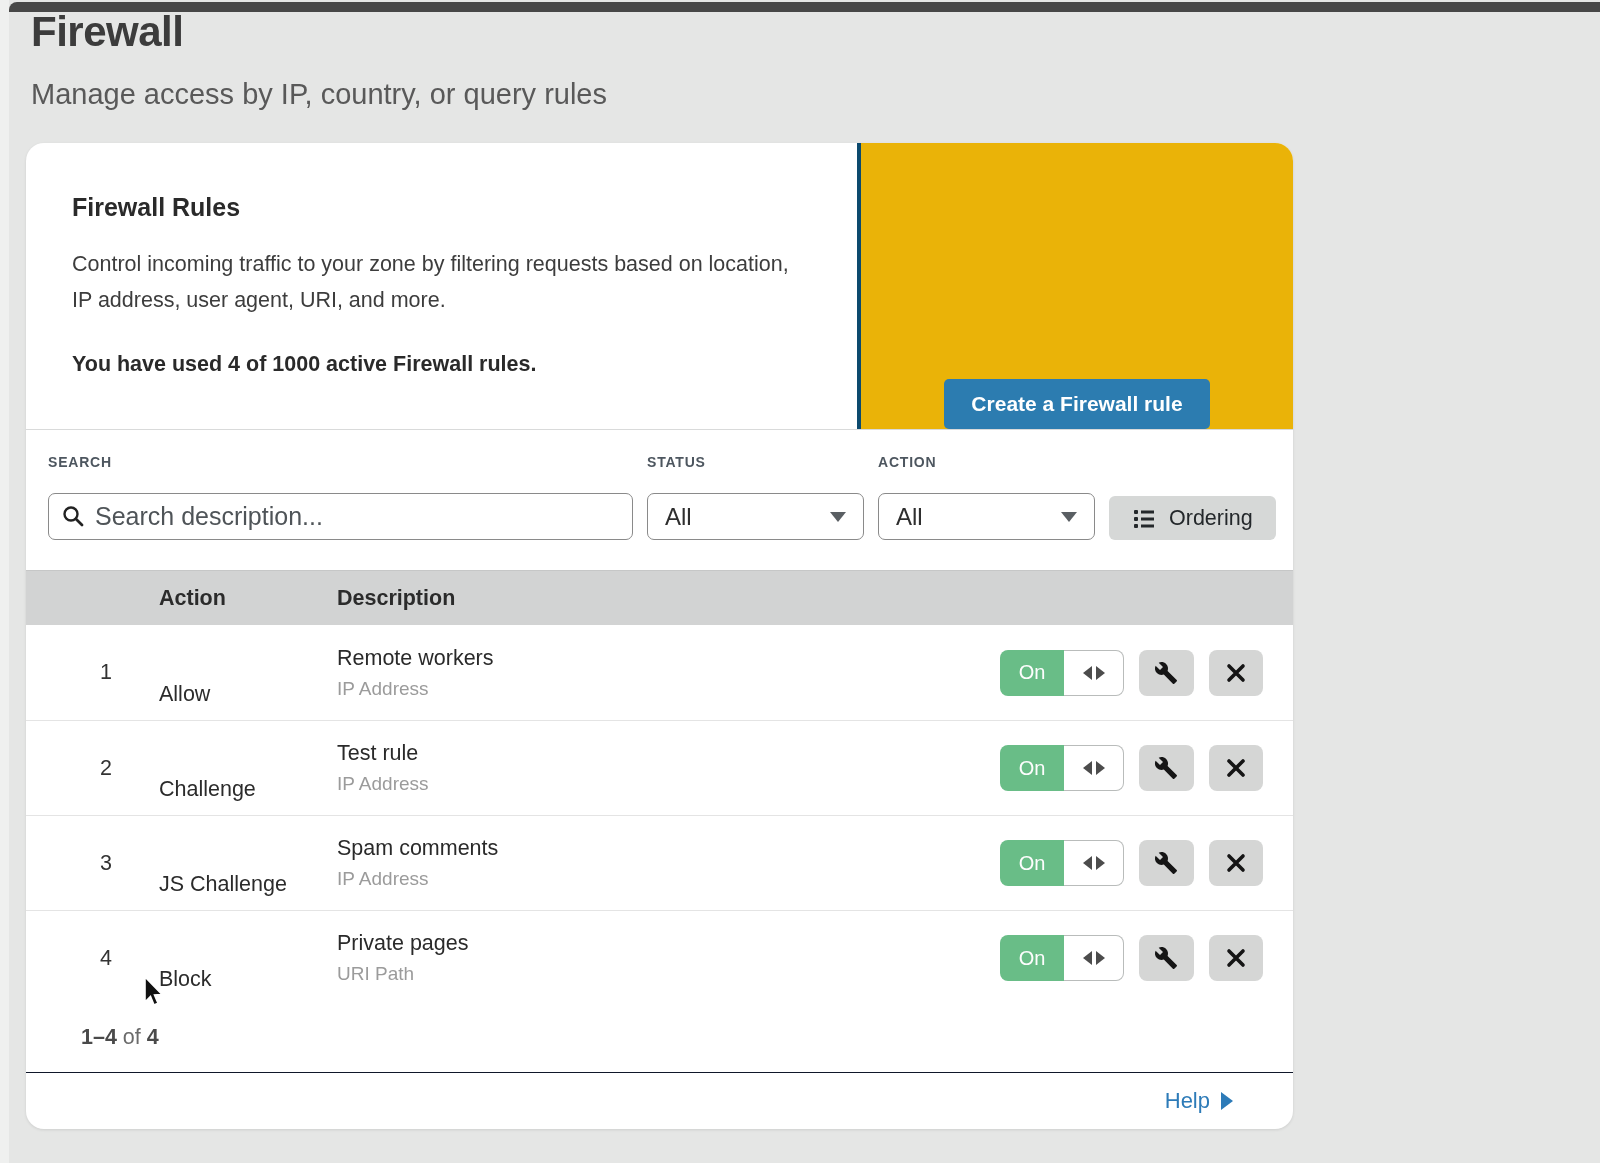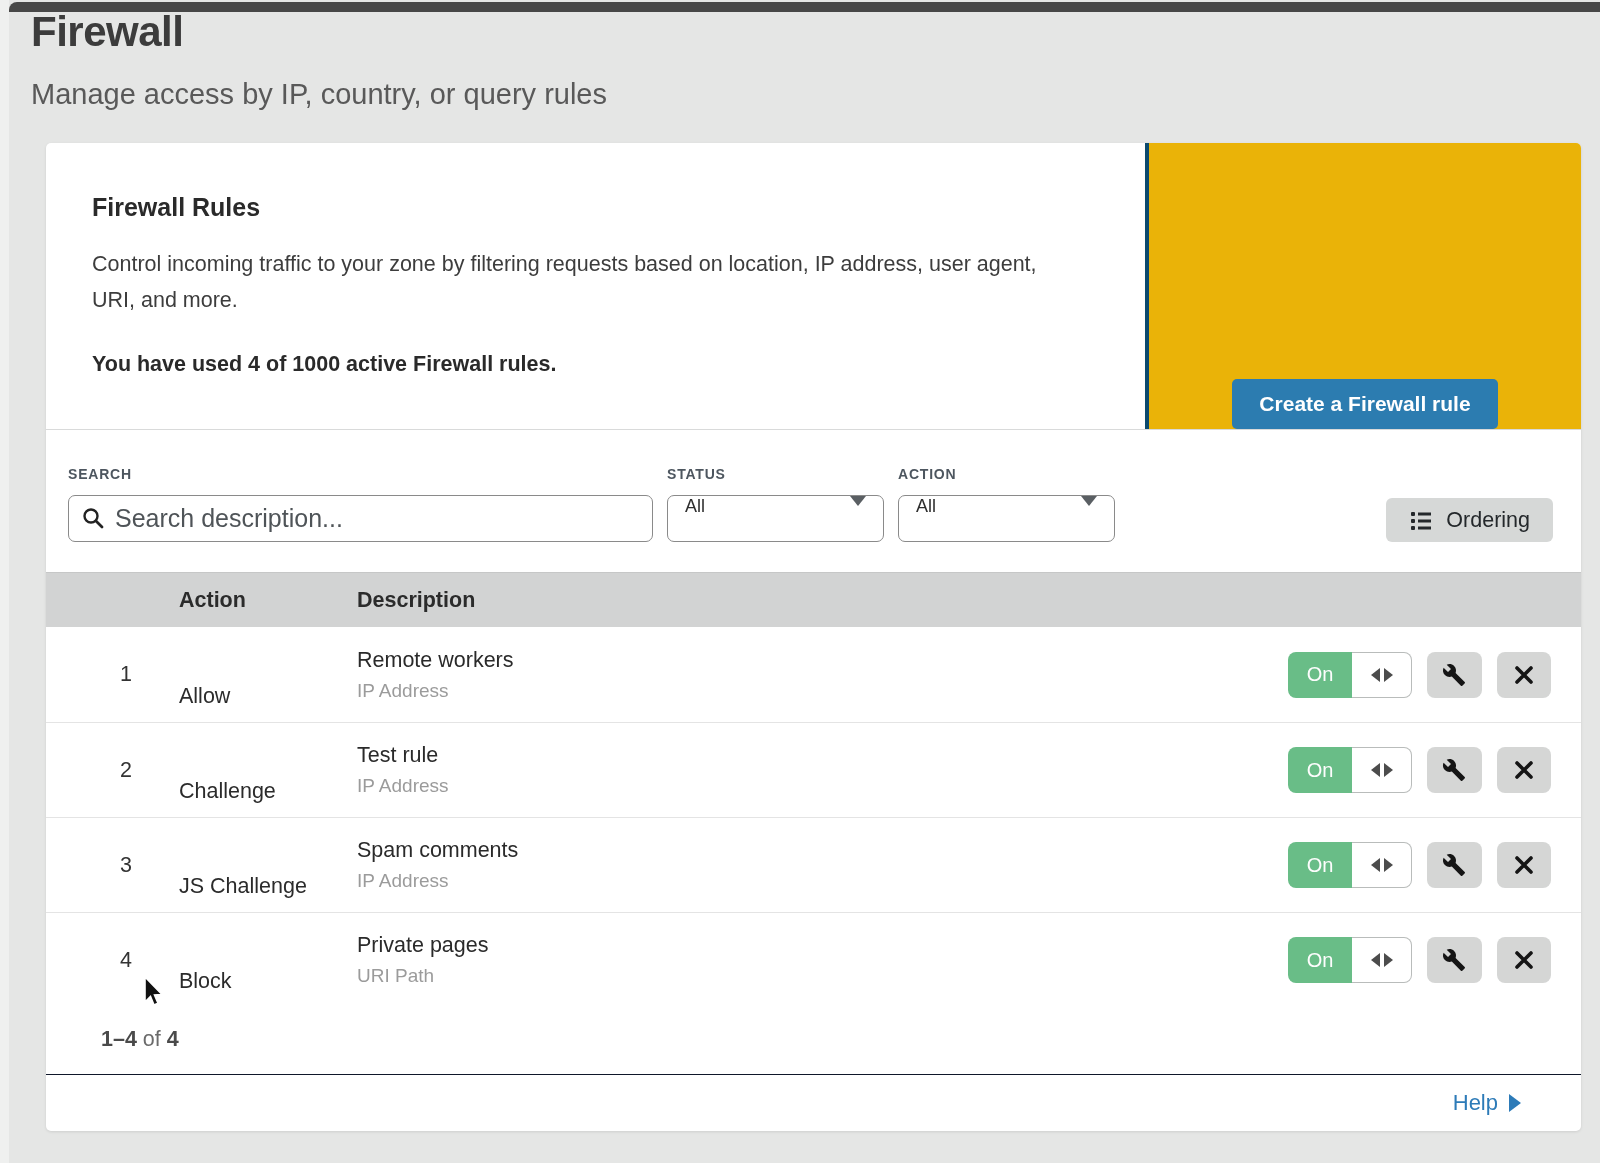--- a/index.html
+++ b/index.html
@@ -16,22 +16,22 @@
   .top-edge { position:absolute; top:2px; left:9px; right:0; height:10px; background:#474747; border-top-left-radius:8px; }
   .left-edge { position:absolute; top:0; left:0; width:9px; height:100%; background:#eff0ef; }
 
   
   .page-head { position:absolute; left:31px; top:8px; }
   .page-title { font-size:42px; font-weight:700; color:#3c3c3c; letter-spacing:-0.5px; margin:0; }
   .page-subtitle { font-size:29px; font-weight:400; color:#595959; margin-top:22px; }
 
   
   .card {
-    position:absolute; left:46px; top:143px; width:1535px;
-    background:#ffffff; border-radius:5px;
+    position:absolute; left:26px; top:143px; width:1267px;
+    background:#ffffff; border-radius:18px;
     box-shadow:0 1px 3px rgba(0,0,0,0.10);
     overflow:hidden;
   }
 
   
   .hero { display:flex; height:287px; border-bottom:1px solid #d9dada; }
   .hero-left { flex:1; padding:50px 46px 0 46px; }
   .hero-title { font-size:25px; font-weight:700; color:#2a2a2a; margin:0 0 24px 0; }
   .hero-desc { font-size:21.5px; color:#3d3d3d; line-height:36px; max-width:960px; }
   .hero-usage { font-size:21.5px; font-weight:700; color:#2a2a2a; margin-top:34px; }
@@ -40,33 +40,33 @@
     display:flex; align-items:flex-end; justify-content:center;
   }
   .create-btn {
     background:#2c7cb0; color:#ffffff; border:none; border-radius:5px;
     font-family:inherit; font-size:21px; font-weight:700;
     padding:13px 27px; cursor:pointer;
   }
 
   
   .filters { display:flex; align-items:flex-end; padding:24px 28px 30px 22px; gap:14px; }
-  .fgroup { display:flex; flex-direction:column; gap:13px;margin-top:12px; }
+  .fgroup { display:flex; flex-direction:column; gap:23px; }
   .flabel { font-size:14px; font-weight:700; color:#4d565f; letter-spacing:0.8px; }
   .search-wrap { position:relative; width:585px; }
   .search-input {
     width:100%; height:47px; border:1px solid #8a8a8a; border-radius:7px;
     font-family:inherit; font-size:25px; color:#333; padding:0 14px 0 46px; background:#fff;
   }
   .search-input::placeholder { color:#4f5458; opacity:1; }
   .search-ico { position:absolute; left:14px; top:12px; }
   .select {
     width:217px; height:47px; border:1px solid #8a8a8a; border-radius:7px; background:#fff;
-    display:flex; align-items:flex-start; justify-content:space-between;
-    font-size:18px; color:#2e2e2e; padding:0 17px; cursor:pointer;
+    display:flex; align-items:center; justify-content:space-between;
+    font-size:24px; color:#2e2e2e; padding:0 17px; cursor:pointer;
   }
   .caret { width:0; height:0; border-left:8px solid transparent; border-right:8px solid transparent; border-top:10px solid #5a5f63; }
   .ordering-wrap { margin-left:auto; }
   .ordering-btn {
     height:44px; background:#d6d8d7; border:none; border-radius:6px;
     display:flex; align-items:center; gap:13px; padding:0 23px;
     font-family:inherit; font-size:21.5px; color:#24282b; cursor:pointer;
   }
 
   

